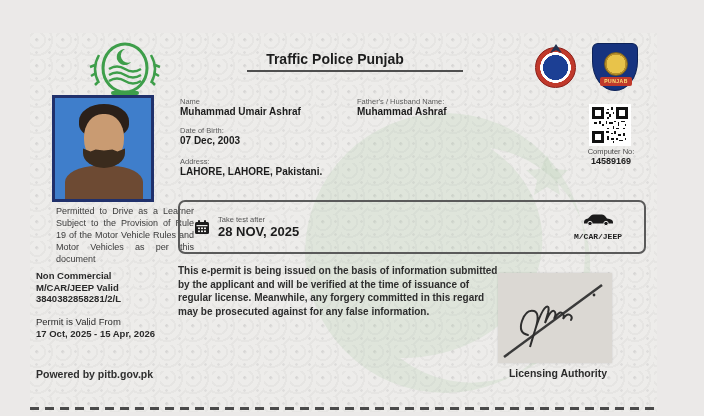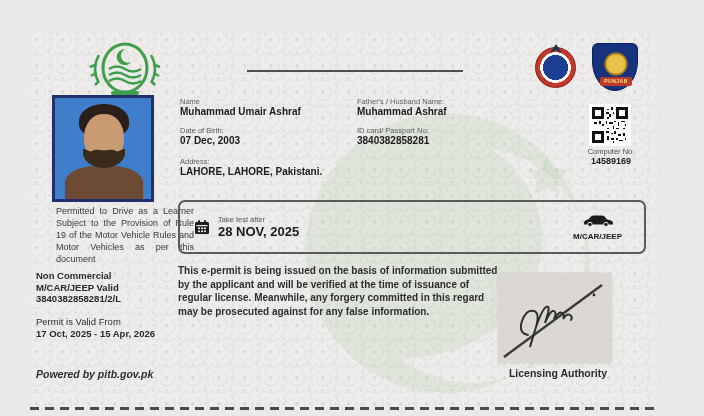--- a/index.html
+++ b/index.html
@@ -41,21 +41,21 @@
                   clip-path:polygon(0 35%,18% 45%,30% 38%,50% 42%,70% 38%,82% 45%,100% 35%,100% 100%,0 100%); }
   .photo .body  { position:absolute; left:10px; top:68px; width:78px; height:40px; background:#6d4a33; border-radius:40% 40% 0 0; }
 
   .leftnote {
     position:absolute; left:6px; top:172px; width:138px;
     font-size:9px; line-height:12px; text-align:justify; color:#3c3c3c;margin-left:20px;
   }
   .category { position:absolute; left:6px; top:237px; width:150px; font-size:9.5px; line-height:11.5px; font-weight:bold; color:#2a2a2a; }
   .validity { position:absolute; left:6px; top:283px; width:145px; font-size:9.5px; line-height:12px; color:#2a2a2a; }
   .validity .v2 { font-weight:bold; }
-  .powered  { position:absolute; left:6px; top:335px; font-size:10.5px; font-weight:bold; color:#2f2f2f;font-style:italic; }
+  .powered  { position:absolute; left:6px; top:335px; font-size:10.5px; font-weight:bold; color:#2f2f2f; }
 
   
   .hdr-title {
     position:absolute; left:150px; top:18px; width:310px; text-align:center;
     font-size:14px; font-weight:bold; color:#1d1d1d;
   }
   .hdr-rule { position:absolute; left:217px; top:37px; width:216px; height:2px; background:#4f4f4f; }
   .hdr-sub {
     position:absolute; left:150px; top:42px; width:310px; text-align:center;
     font-size:12px; font-weight:bold; letter-spacing:1.2px; color:#2a2a2a;
@@ -71,21 +71,21 @@
     position:absolute; left:148px; top:167px; width:468px; height:54px;
     border:2px solid #5a5a5a; border-radius:7px;
     display:flex; align-items:center; justify-content:space-between;
     padding:0 22px 0 14px;
     gap:16px;
   }
   .testbox .left { display:flex; align-items:center; gap:8px; }
   .testbox .cal { width:16px; height:16px; }
   .tb-label { font-size:7.5px; color:#555; line-height:9px; }
   .tb-date  { font-size:13px; font-weight:bold; color:#1c1c1c; }
-  .tb-right { text-align:center; }
+  .tb-right { text-align:center;font-family:Liberation Mono, monospace; }
   .tb-vehicle { font-size:8px; font-weight:bold; color:#1c1c1c; margin-top:1px; }
 
   
   .notice {
     position:absolute; left:148px; top:231px; width:320px;
     font-size:10px; line-height:13.5px; font-weight:bold; color:#2e2e2e;
   }
 
   
   .sigbox {
@@ -154,37 +154,34 @@
       <div>3840382858281/2/L</div>
     </div>
 
     <div class="validity">
       <div class="v1">Permit is Valid From</div>
       <div class="v2">17 Oct, 2025 - 15 Apr, 2026</div>
     </div>
 
     <div class="powered">Powered by pitb.gov.pk</div>
 
+    <div class="hdr-title">Traffic Police Punjab</div>
     <div class="hdr-rule"></div>
 
     <div class="fld" style="left:327px; top:64px;">
       <div class="f-label">Father's / Husband Name:</div>
       <div class="f-value">Muhammad Ashraf</div>
     </div>
     <div class="fld" style="left:150px; top:64px;">
       <div class="f-label">Name</div>
       <div class="f-value">Muhammad Umair Ashraf</div>
     </div>
     <div class="fld" style="left:150px; top:93px;">
       <div class="f-label">Date of Birth:</div>
       <div class="f-value">07 Dec, 2003</div>
-    </div>
-    <div class="fld" style="left:327px; top:93px;">
-      <div class="f-label">ID card/ Passport No:</div>
-      <div class="f-value">3840382858281</div>
     </div>
     <div class="fld" style="left:150px; top:124px;">
       <div class="f-label">Address:</div>
       <div class="f-value">LAHORE, LAHORE, Pakistani.</div>
     </div>
 
     <div class="testbox">
       <div class="left">
         <svg class="cal" viewBox="0 0 16 16">
           <rect x="1" y="3" width="14" height="12" rx="1.5" fill="#1c1c1c"></rect>

